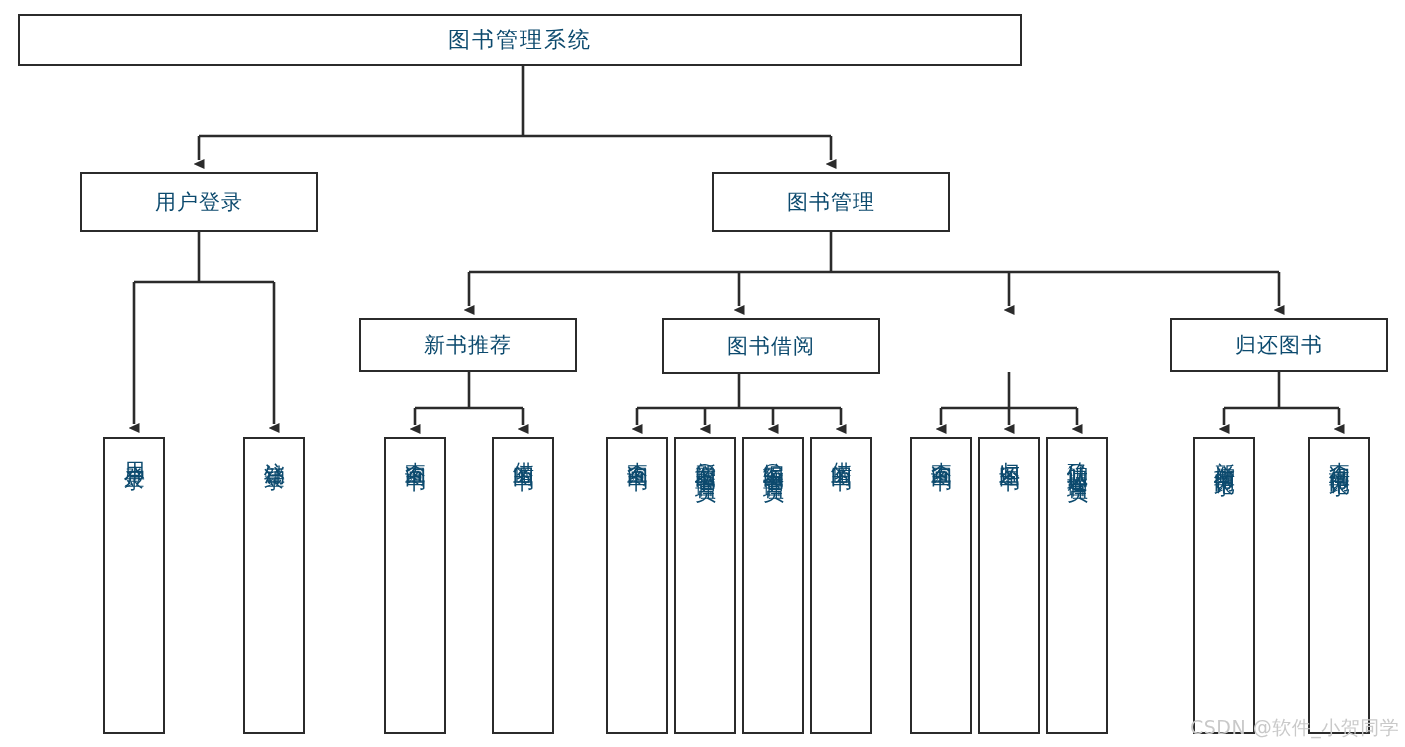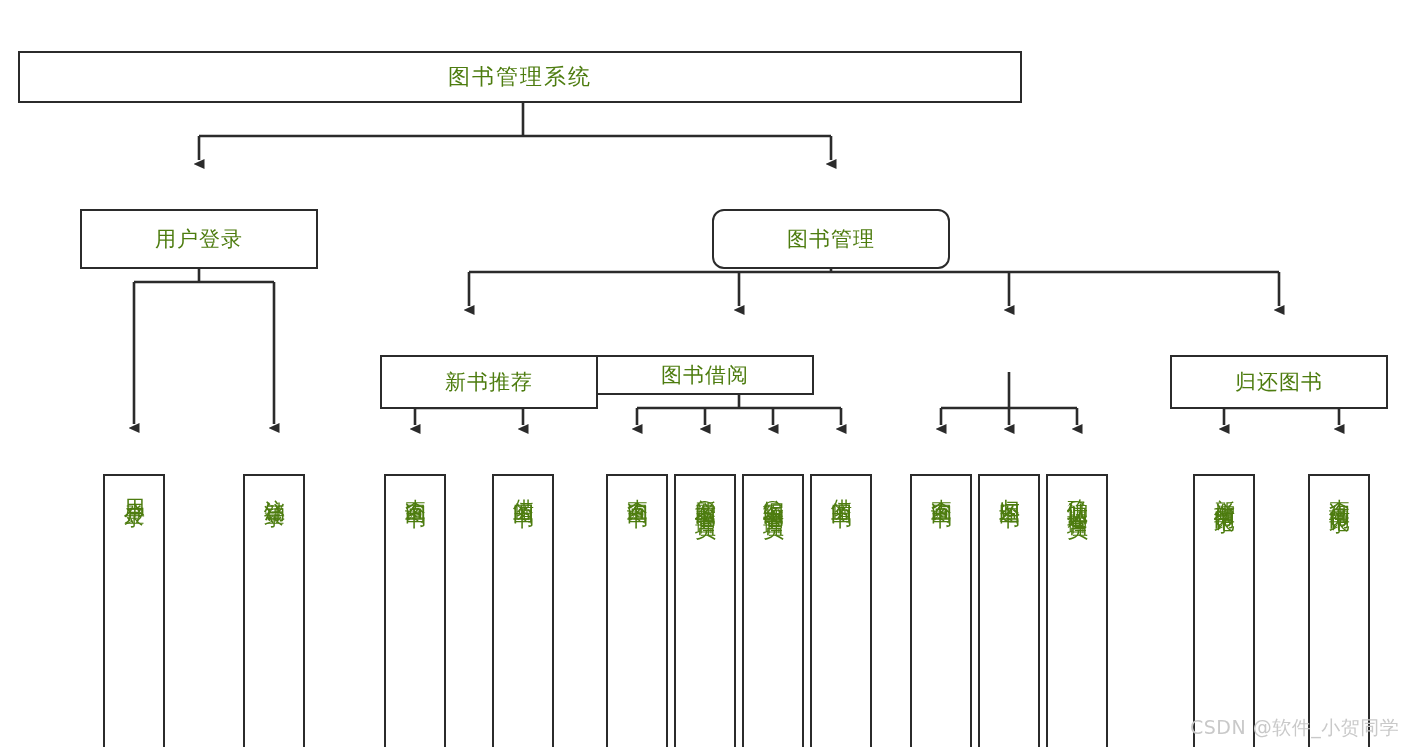--- a/index.html
+++ b/index.html
@@ -27,22 +27,21 @@
     pointer-events: none;
   }
   .node {
     position: absolute;
     box-sizing: border-box;
     background: #ffffff;
     border: 2px solid #2b2b2b;
     display: flex;
     align-items: center;
     justify-content: center;
-    color: #4d7c0f;
-    margin-top: 37px;
+    color: #0c4a6e;
   }
   .node .lbl {
     display: block;
     text-align: center;
     line-height: 1.18;
   }
   
   .node.horiz .lbl {
     font-size: 21px;
     letter-spacing: 1px;
@@ -130,28 +129,28 @@
     </g>
   </svg>
 
   <div class="node horiz root" style="left:18px; top:14px; width:1004px; height:52px;">
     <span class="lbl">图书管理系统</span>
   </div>
 
   <div class="node horiz" style="left:80px; top:172px; width:238px; height:60px;">
     <span class="lbl">用户登录</span>
   </div>
-  <div class="node horiz" style="left:712px; top:172px; width:238px; height:60px;border-radius:12px;">
+  <div class="node horiz" style="left:712px; top:172px; width:238px; height:60px;">
     <span class="lbl">图书管理</span>
   </div>
 
-  <div class="node horiz" style="left:380px; top:318px; width:218px; height:54px;">
+  <div class="node horiz" style="left:359px; top:318px; width:218px; height:54px;">
     <span class="lbl">新书推荐</span>
   </div>
-  <div class="node horiz" style="left:596px; top:318px; width:218px; height:40px;">
+  <div class="node horiz" style="left:662px; top:318px; width:218px; height:56px;">
     <span class="lbl">图书借阅</span>
   </div>
   <div class="node horiz" style="left:1170px; top:318px; width:218px; height:54px;">
     <span class="lbl">归还图书</span>
   </div>
 
   <div class="node vert" style="left:103px; top:437px; width:62px; height:297px;">
     <span class="lbl">用户登录</span>
   </div>
   <div class="node vert" style="left:243px; top:437px; width:62px; height:297px;">

